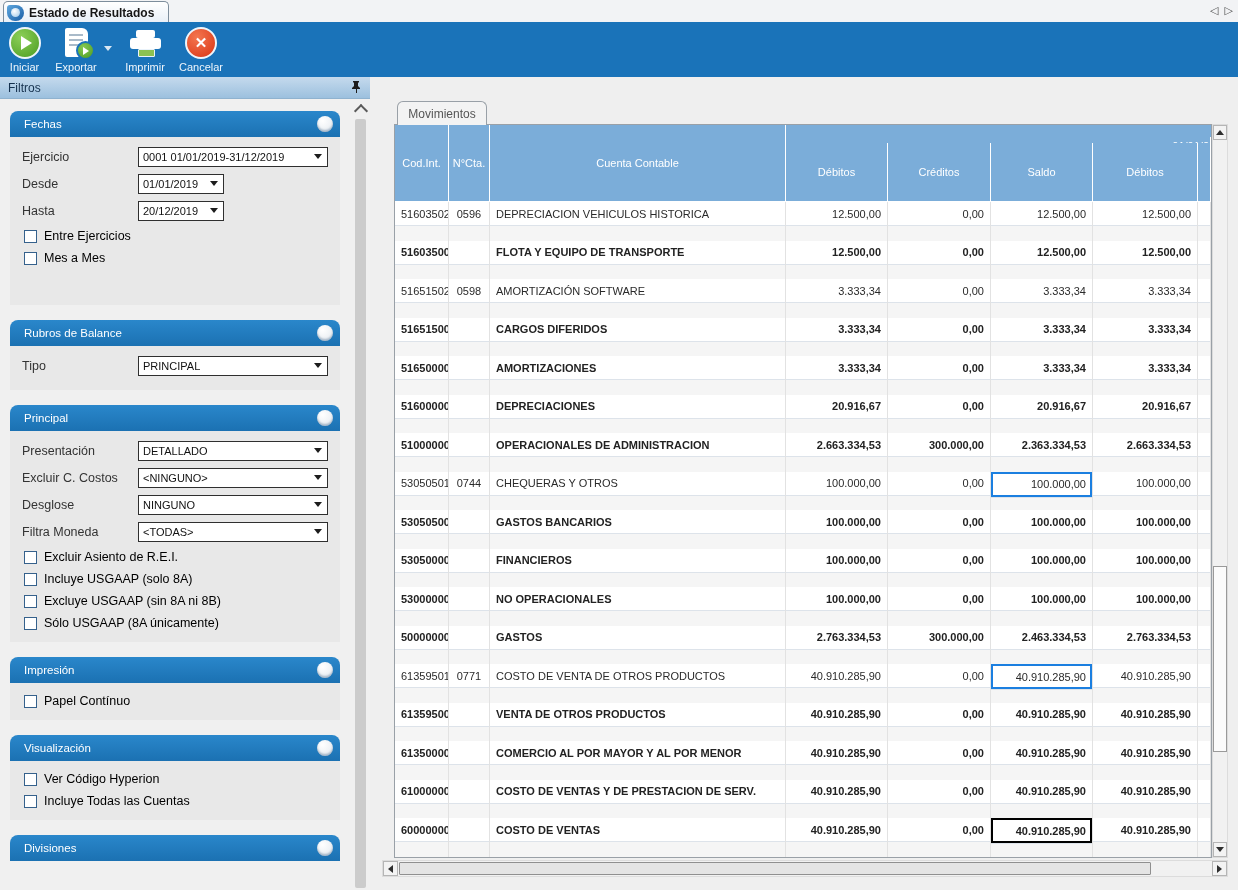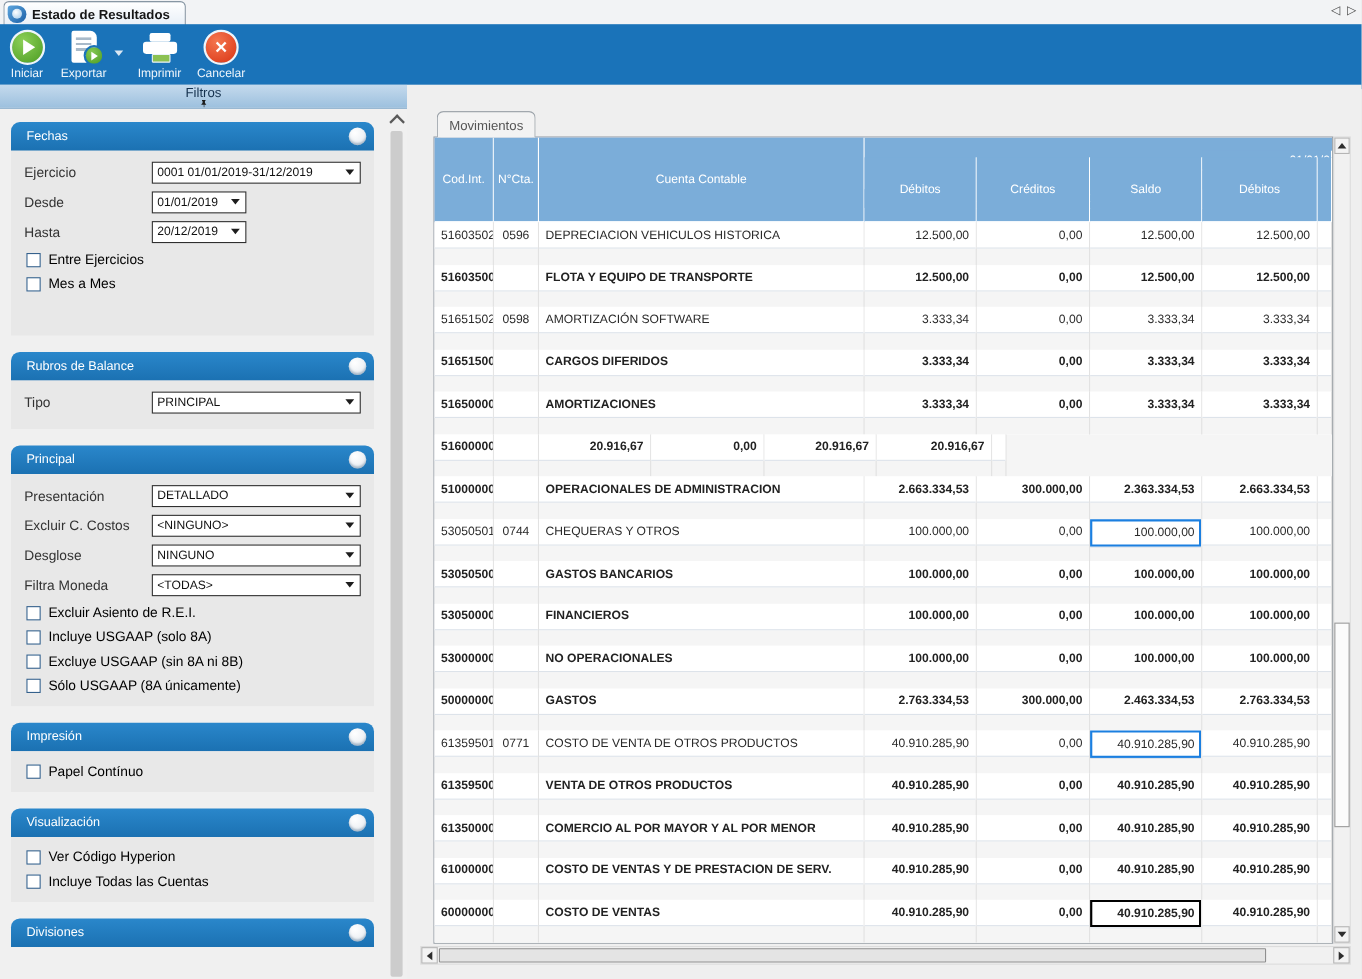--- a/index.html
+++ b/index.html
@@ -44,21 +44,21 @@
   .ic-print .pr-body{position:absolute;left:0;top:8px;width:31px;height:11px;background:#fff;border-radius:3px;}
   .ic-print .pr-tray{position:absolute;left:8px;top:19px;width:15px;height:6px;background:#8cc152;
     border:1px solid #e9f2fa;border-radius:1px;}
   .ic-cancel{box-sizing:border-box;width:32px;height:32px;border-radius:50%;border:2px solid #eef5fb;
     background:radial-gradient(circle at 36% 30%,#f4764f,#d93414);display:flex;align-items:center;
     justify-content:center;color:#fff;font-size:15px;font-weight:bold;}
 
   
   .sidebar{position:absolute;top:77px;left:0;width:370px;bottom:0;background:#f0f0f0;overflow:hidden;}
   .filters-bar{height:21px;background:linear-gradient(#c5daed,#9cc0de);border-bottom:1px solid #8fb2cf;
-    display:flex;align-items:center;padding:0 8px;font-size:12px;color:#15314e;flex-direction:column;}
+    display:flex;align-items:center;padding:0 8px;font-size:12px;color:#15314e;}
   .filters-bar .ftitle{flex:1;}
   .side-scrollbar{position:absolute;top:24px;right:3px;width:13px;bottom:0;background:#f0f0f0;}
   .chev-up{width:8px;height:8px;border-left:2px solid #5a5a5a;border-top:2px solid #5a5a5a;
     transform:rotate(45deg);margin:5px auto 0 auto;cursor:pointer;}
   .side-thumb{position:absolute;top:18px;left:1px;width:11px;bottom:2px;background:#cccccc;border-radius:2px;cursor:pointer;}
 
   .sections{position:absolute;top:22px;left:0;right:22px;bottom:0;padding:12px 0 0 10px;}
   .sec{width:330px;margin-bottom:15px;}
   .sec-head{height:26px;background:linear-gradient(#2a87cb,#1b71b2);border-radius:8px 8px 0 0;display:flex;
     align-items:center;padding:0 7px 0 14px;color:#fff;font-size:11.5px;cursor:pointer;}
@@ -495,20 +495,23 @@
             </div>
   </div>
 
   <div class="trow bold">
     <div class="cell c-cod">
               <span class="band">51600000</span>
             </div>
     <div class="cell c-ncta">
               <span class="band"></span>
             </div>
+    <div class="cell c-cuenta">
+              <span class="band">DEPRECIACIONES</span>
+            </div>
     <div class="cell c-deb num">
               <span class="band">20.916,67</span>
             </div>
     <div class="cell c-cred num">
               <span class="band">0,00</span>
             </div>
     <div class="cell c-saldo num">
               <span class="band">20.916,67</span>
             </div>
     <div class="cell c-deb2 num">

